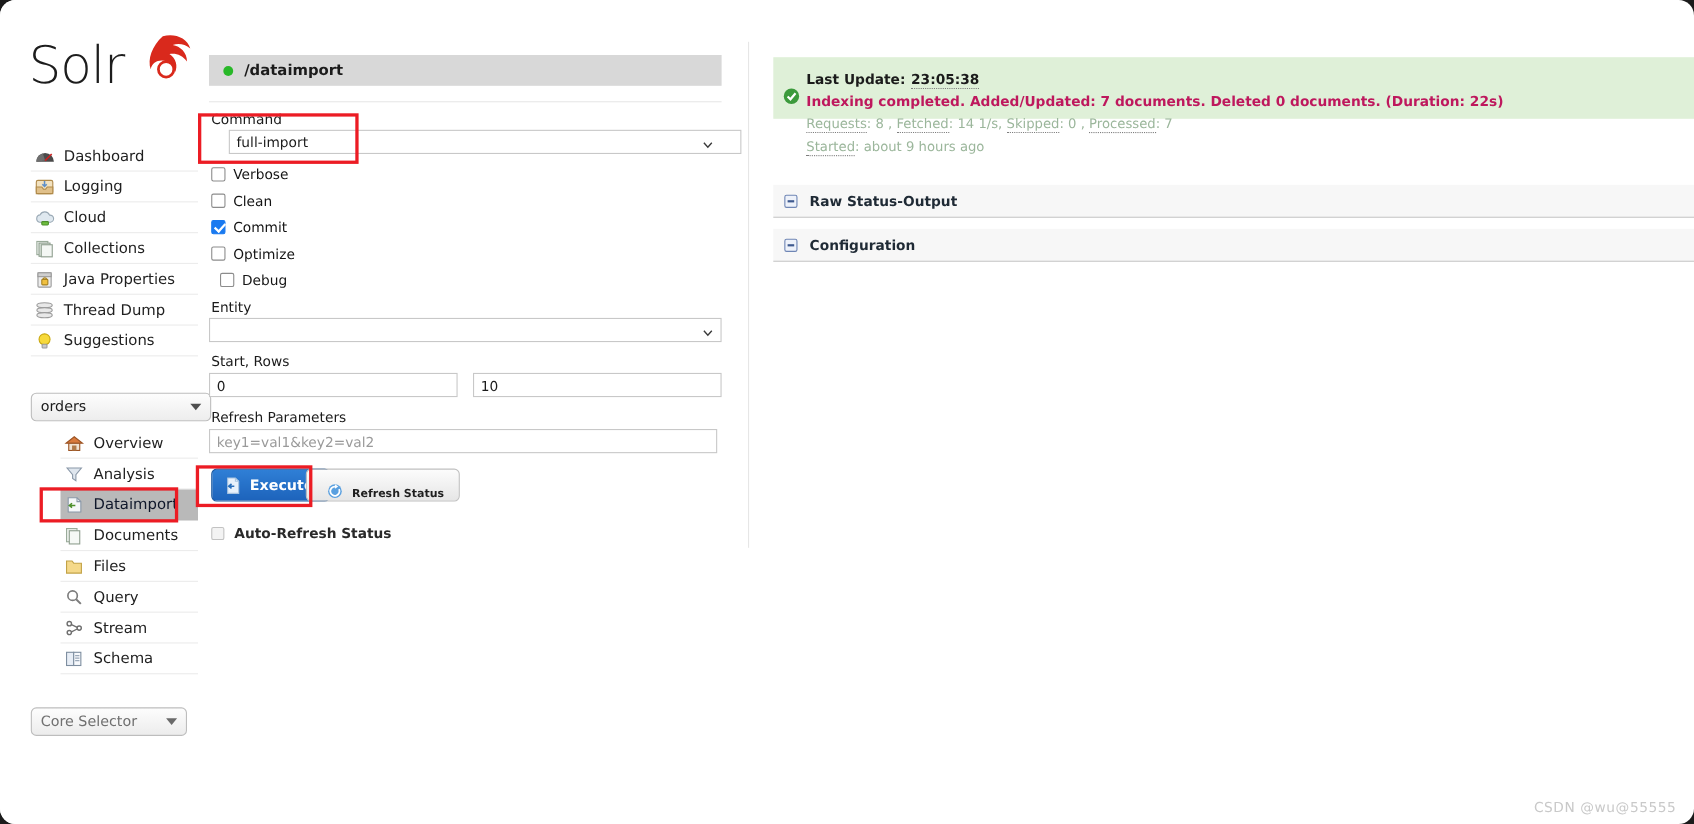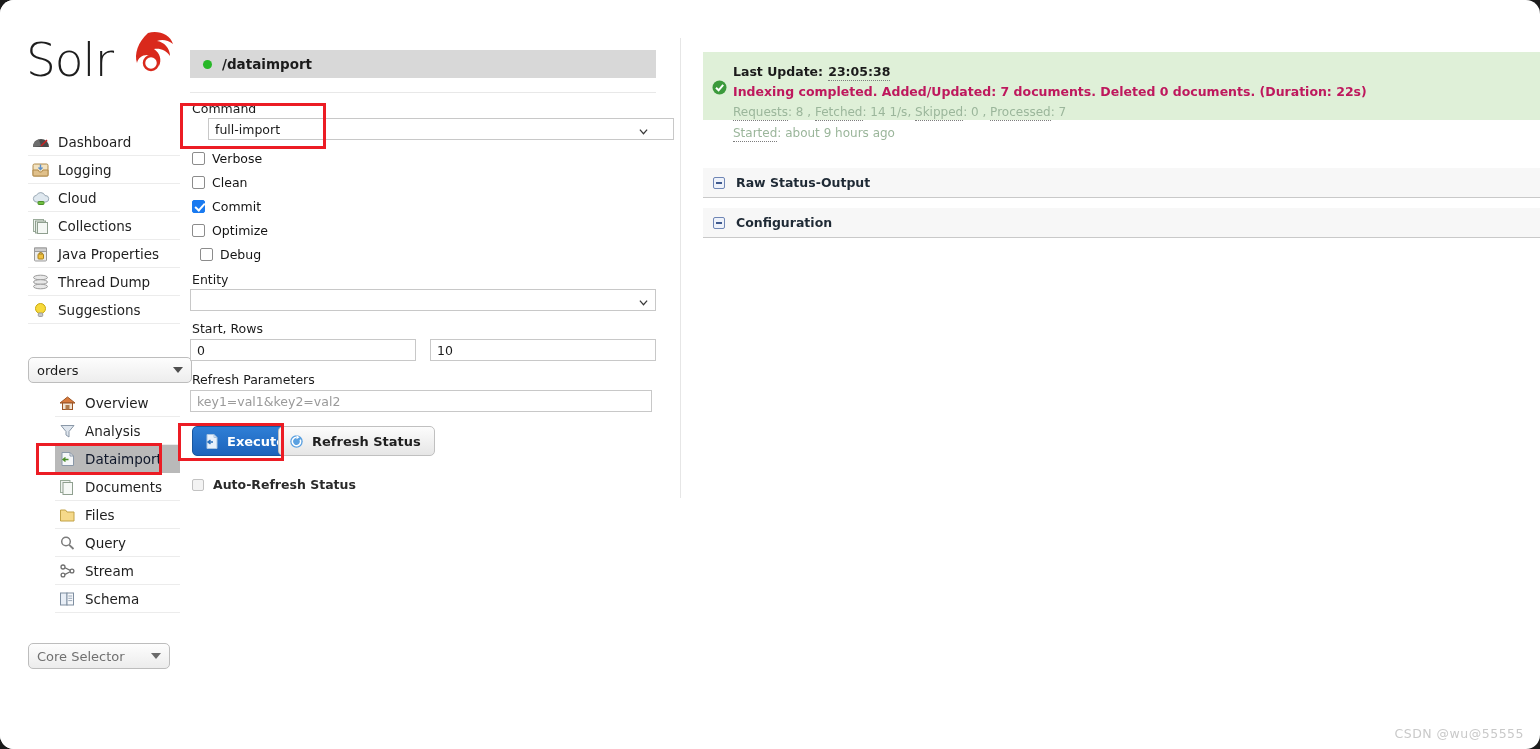--- a/index.html
+++ b/index.html
@@ -227,29 +227,29 @@
     font-size: 13px;
     font-weight: bold;
     display: flex;
     align-items: center;
     cursor: pointer;
   }
   #btn-refresh {
     position: absolute;
     left: 278px; top: 426px;
     height: 30px;
-    padding: 0 13px 0 9px;
+    padding: 0 13px 0 17px;
     background: linear-gradient(#fcfcfc, #e6e6e6);
     border: 1px solid #c0c0c0;
     border-radius: 5px;
     color: #1f1f1f;
-    font-size: 13px;
+    font-size: 10px;
     font-weight: bold;
     display: flex;
-    align-items: center;
+    align-items: flex-end;
     cursor: pointer;
   }
   .btn-ico { width: 17px; height: 17px; margin-right: 7px; flex: none; }
 
   #auto-refresh {
     position: absolute;
     left: 192px; top: 477px;
     display: flex;
     align-items: center;
     cursor: pointer;
@@ -261,21 +261,21 @@
     border-radius: 2px;
     margin-right: 9px;
   }
   #auto-refresh .lbl { font-size: 12.5px; font-weight: bold; color: #2a2a2a; }
 
   
   #status-box {
     position: absolute;
     left: 703px; top: 52px;
     right: 0;
-    height: 68px;
+    height: 56px;
     background: #dff0d8;
     padding: 9px 0 0 30px;
   }
   #status-box .row { line-height: 19px; white-space: nowrap; }
   .s-dot {
     font-size: 12.5px;
     font-weight: bold;
     color: #1b1b1b;
   }
   .dotted { border-bottom: 1px dotted #7d7d7d; padding-bottom: 1px; }

